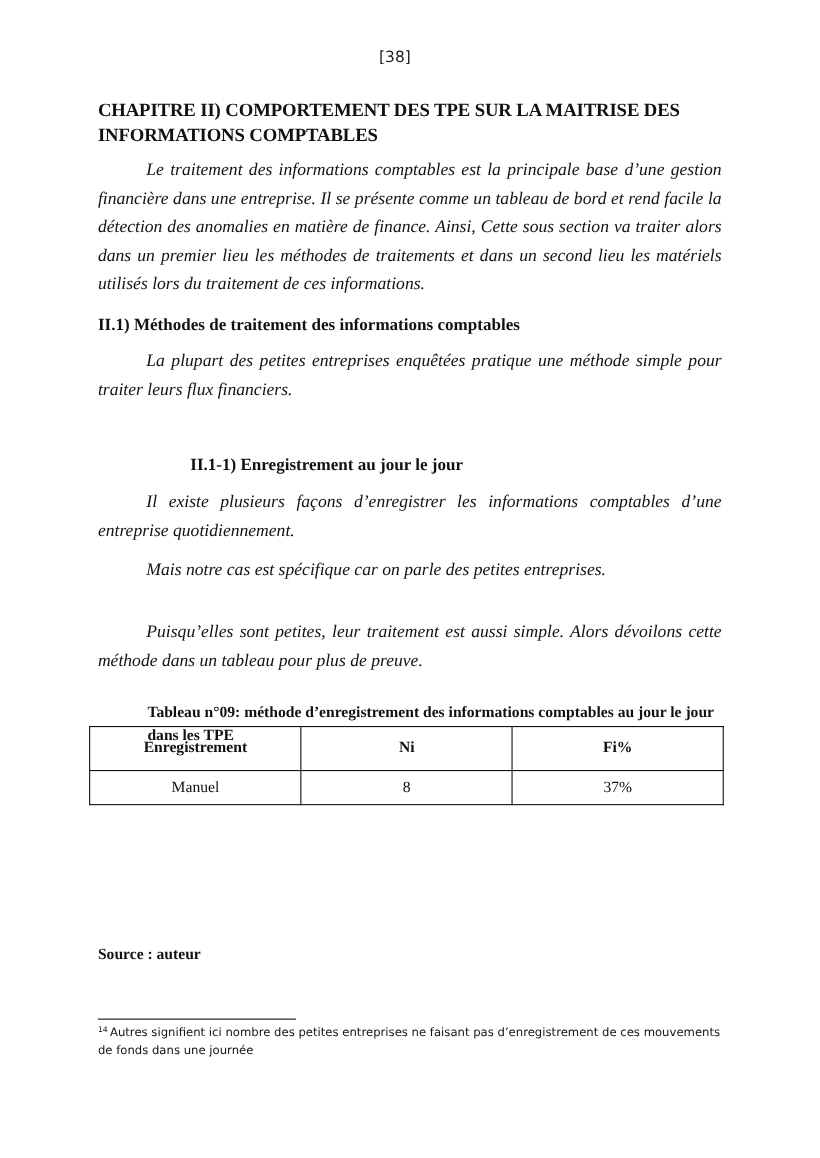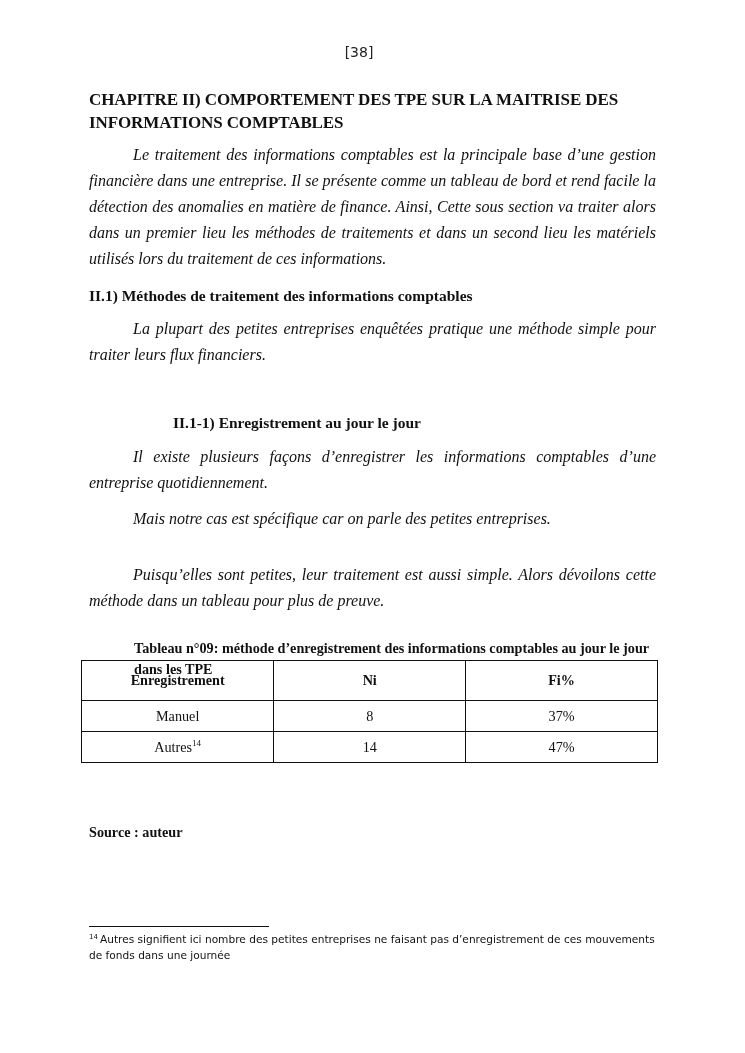--- a/index.html
+++ b/index.html
@@ -88,21 +88,21 @@
     table.data-table td {
       height: 30px;
     }
     sup.fn {
       font-size: 9px;
       vertical-align: 6px;
       line-height: 0;
     }
     .source {
       position: absolute;
-      top: 824px;
+      top: 860px;
       left: 89px;
       font-weight: bold;
       font-size: 14.2px;
     }
     .footnote-rule {
       position: absolute;
       top: 926px;
       left: 89px;
       width: 180px;
       height: 0;
@@ -155,25 +155,20 @@
       <th>Ni</th>
       <th>Fi%</th>
     </tr>
   </thead>
   <tbody>
     <tr>
       <td><span>Manuel</span></td>
       <td>8</td>
       <td>37%</td>
     </tr>
-    <tr>
-      <td><span>Autres</span><sup class="fn">14</sup></td>
-      <td>14</td>
-      <td>47%</td>
-    </tr>
   </tbody>
 </table>
 
 <div class="source">Source : auteur</div>
 
 <div class="footnote-rule"></div>
 
 <div class="footnote"><sup>14</sup><span>Autres signifient ici nombre des petites entreprises ne faisant pas d’enregistrement de ces mouvements de fonds dans une journée</span></div>
 
 </body></html>

